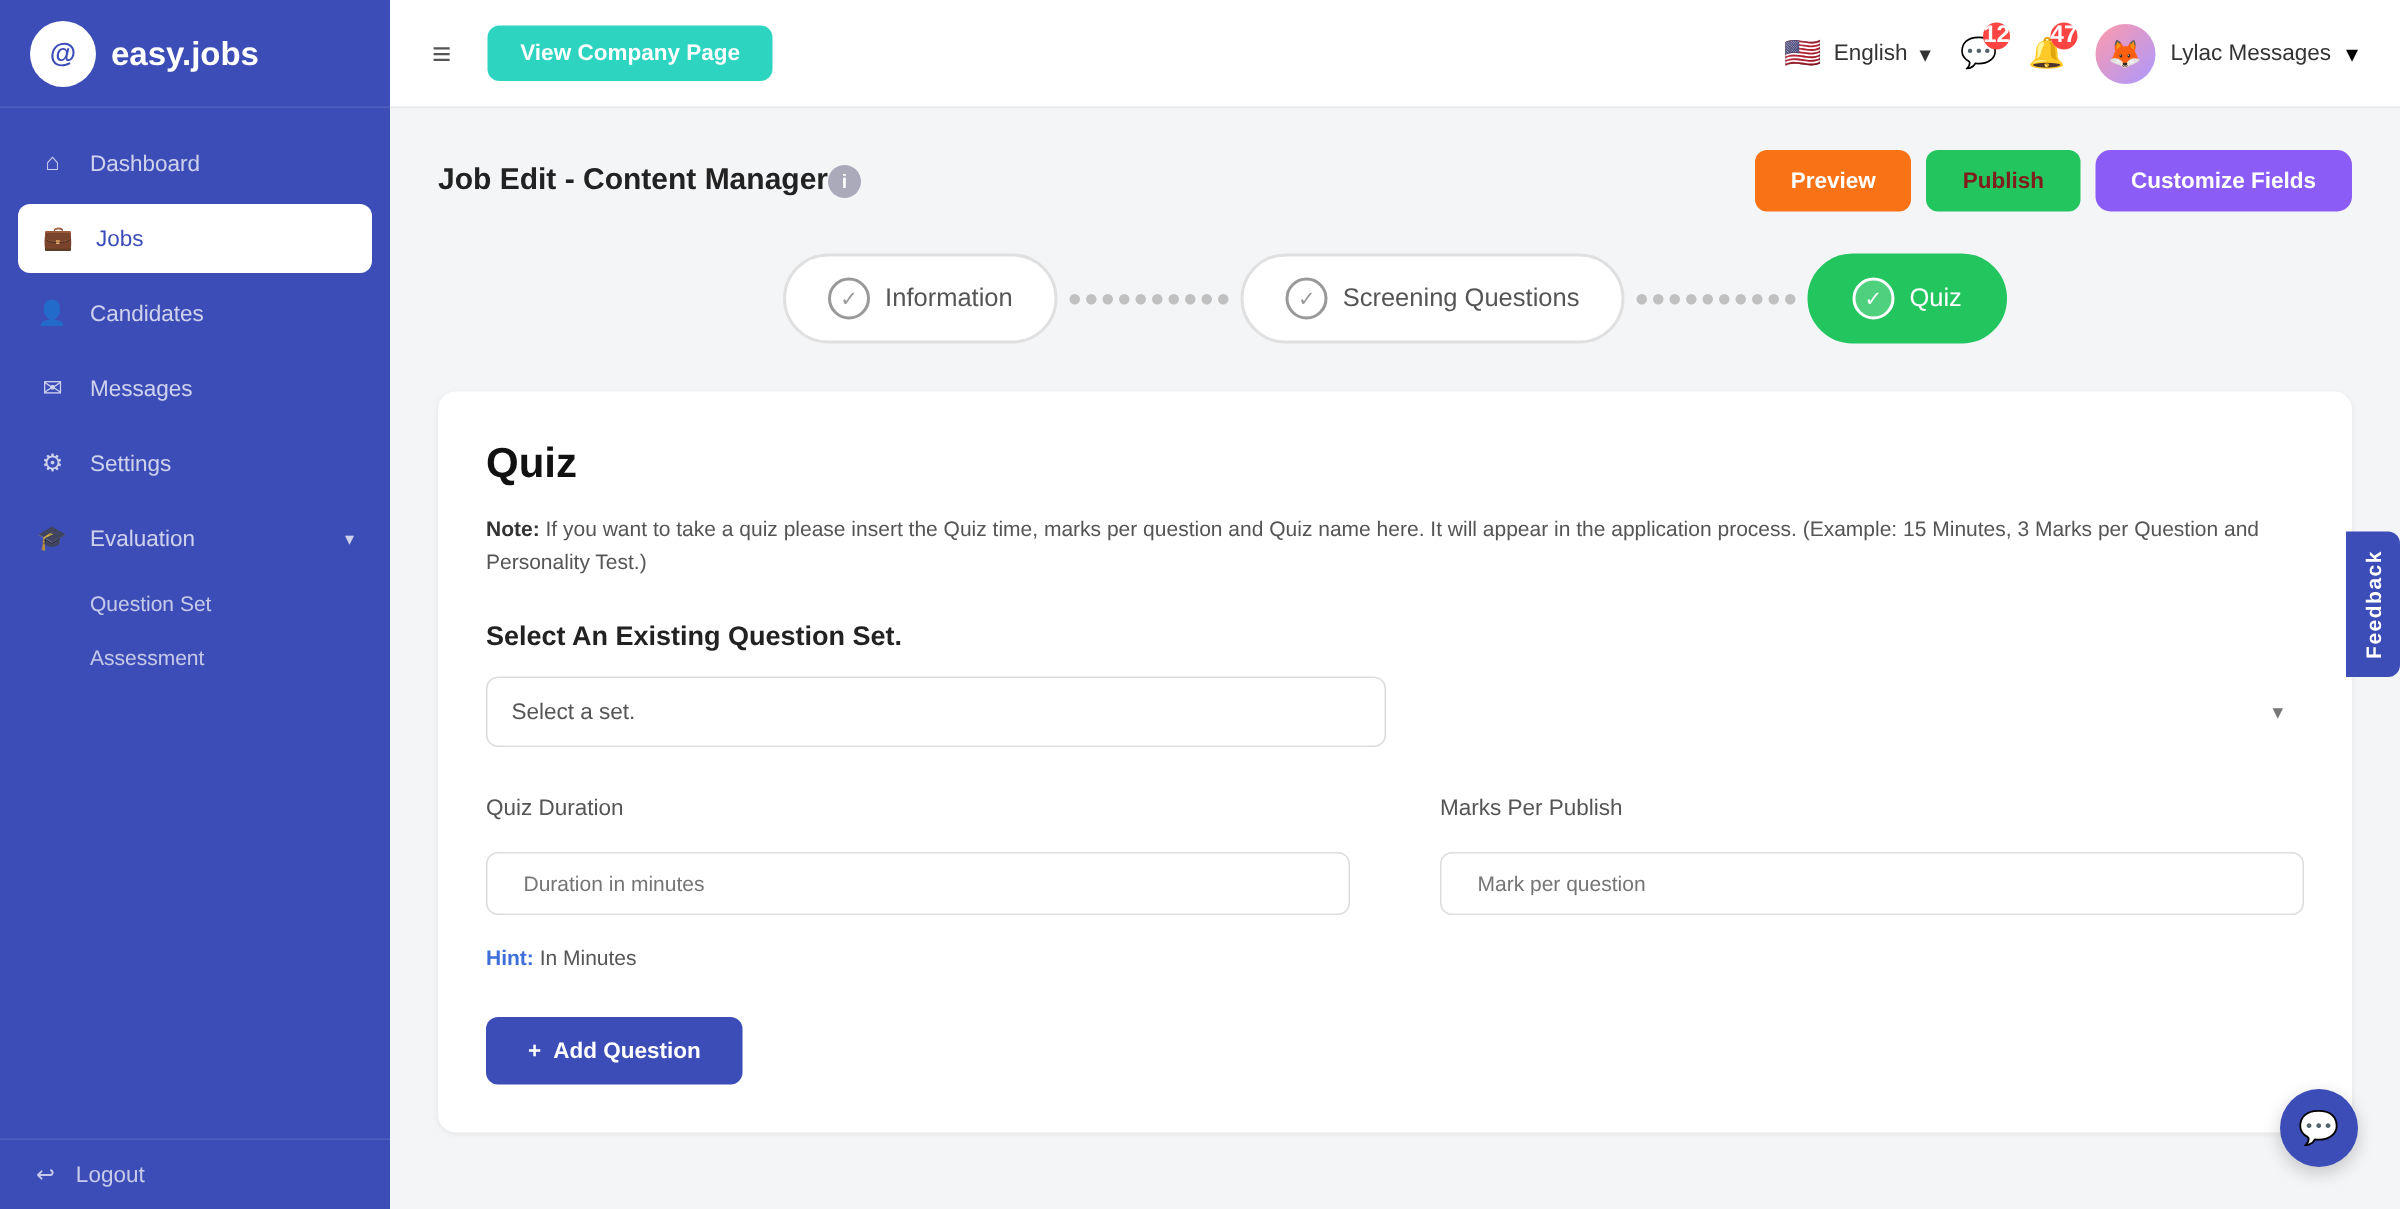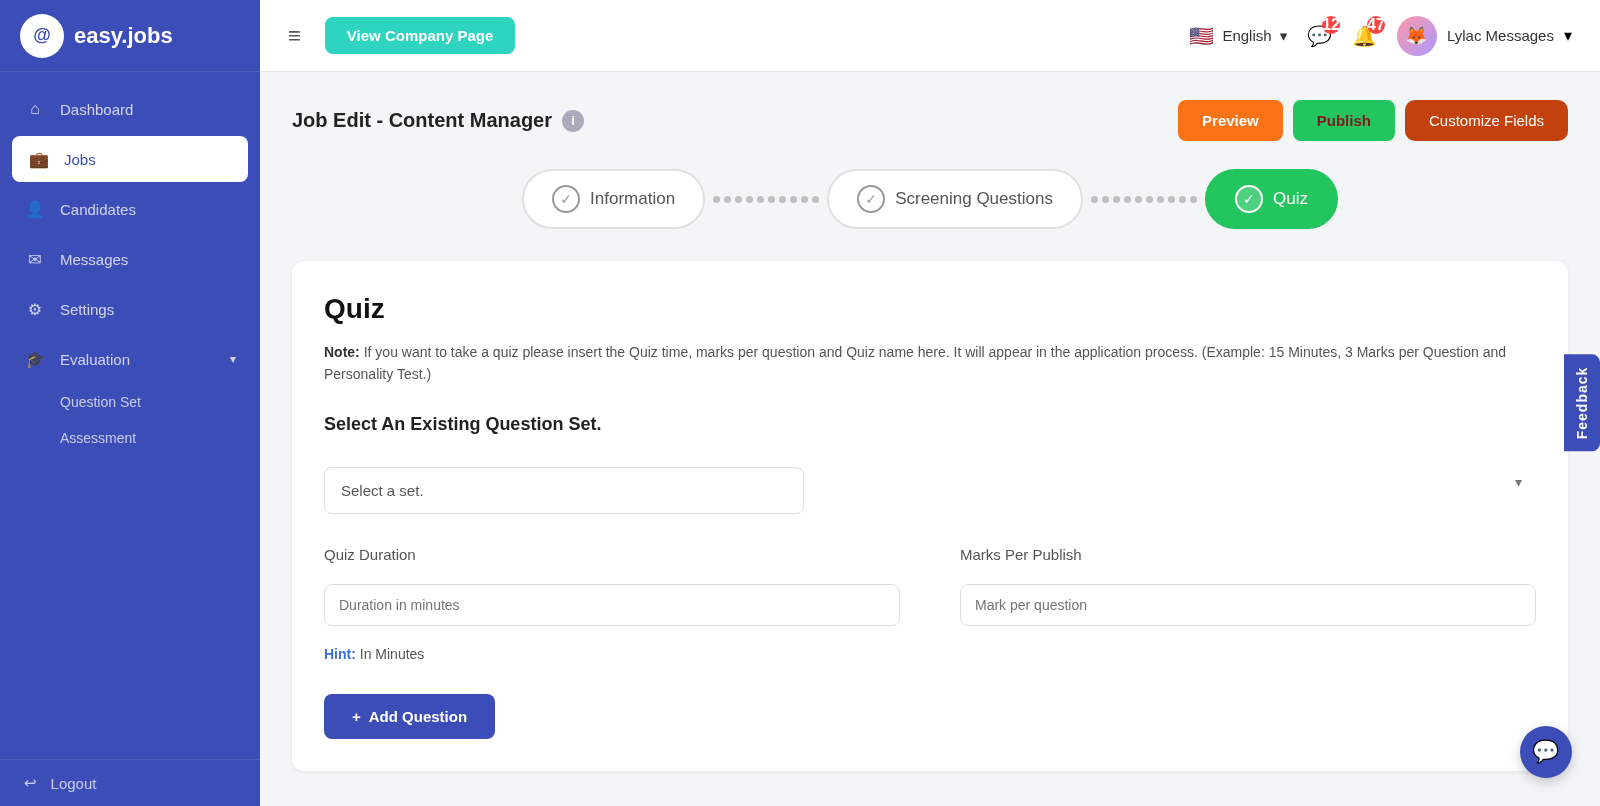--- a/index.html
+++ b/index.html
@@ -161,21 +161,21 @@
       padding: 28px 32px;
       background: #f4f5f7;
     }
     .page-header {
       display: flex;
       align-items: center;
       justify-content: space-between;
       margin-bottom: 28px;
     }
     .page-title-row {
-      display: flex; align-items: center; gap: 10px;
+      display: flex; align-items: center; 
     }
     .page-title {
       font-size: 20px;
       font-weight: 700;
       color: #222;
     }
     .info-icon {
       width: 22px; height: 22px;
       background: #aab;
       border-radius: 50%;
@@ -190,23 +190,23 @@
       background: #f97316;
       color: white; border: none; border-radius: 8px;
       padding: 12px 24px; font-size: 15px; font-weight: 600; cursor: pointer;
     }
     .btn-publish {
       background: #22c55e;
       color: #7f1d1d; border: none; border-radius: 8px;
       padding: 12px 24px; font-size: 15px; font-weight: 600; cursor: pointer;
     }
     .btn-customize {
-      background: #c2410c;
+      background: #8b5cf6;
       color: white; border: none; border-radius: 10px;
-      padding: 12px 24px; font-size: 15px; font-weight: 400; cursor: pointer;
+      padding: 12px 24px; font-size: 15px; font-weight: 700; cursor: pointer;
     }
 
     
     .steps-wizard {
       display: flex;
       align-items: center;
       justify-content: center;
       margin-bottom: 32px;
       gap: 0;
     }
@@ -272,31 +272,30 @@
       font-size: 18px;
       font-weight: 700;
       color: #222;
       margin-bottom: 16px;
     }
     .select-wrapper {
       position: relative;
       margin-bottom: 32px;
     }
     .question-set-select {
-      width: 480px;
+      width: 600px;
       border: 1.5px solid #ddd;
       border-radius: 8px;
       padding: 14px 44px 14px 16px;
       font-size: 15px;
       color: #555;
       appearance: none;
       background: white;
       cursor: pointer;
       outline: none;
-      margin-top: 16px;
     }
     .select-arrow {
       position: absolute;
       right: 14px; top: 50%;
       transform: translateY(-50%);
       font-size: 14px;
       color: #777;
       pointer-events: none;
     }
     .fields-row {
@@ -307,21 +306,21 @@
     .field-group { flex: 1; }
     .field-label {
       font-size: 15px;
       color: #555;
       margin-bottom: 21px;
     }
     .field-input {
       width: 100%;
       border: 1.5px solid #ddd;
       border-radius: 8px;
-      padding: 12px 14px;
+      padding: 12px 24px;
       font-size: 14px;
       color: #aaa;
       outline: none;
       background: white;
     }
     .hint-text {
       font-size: 14px;
       color: #555;
       margin-bottom: 32px;
     }

